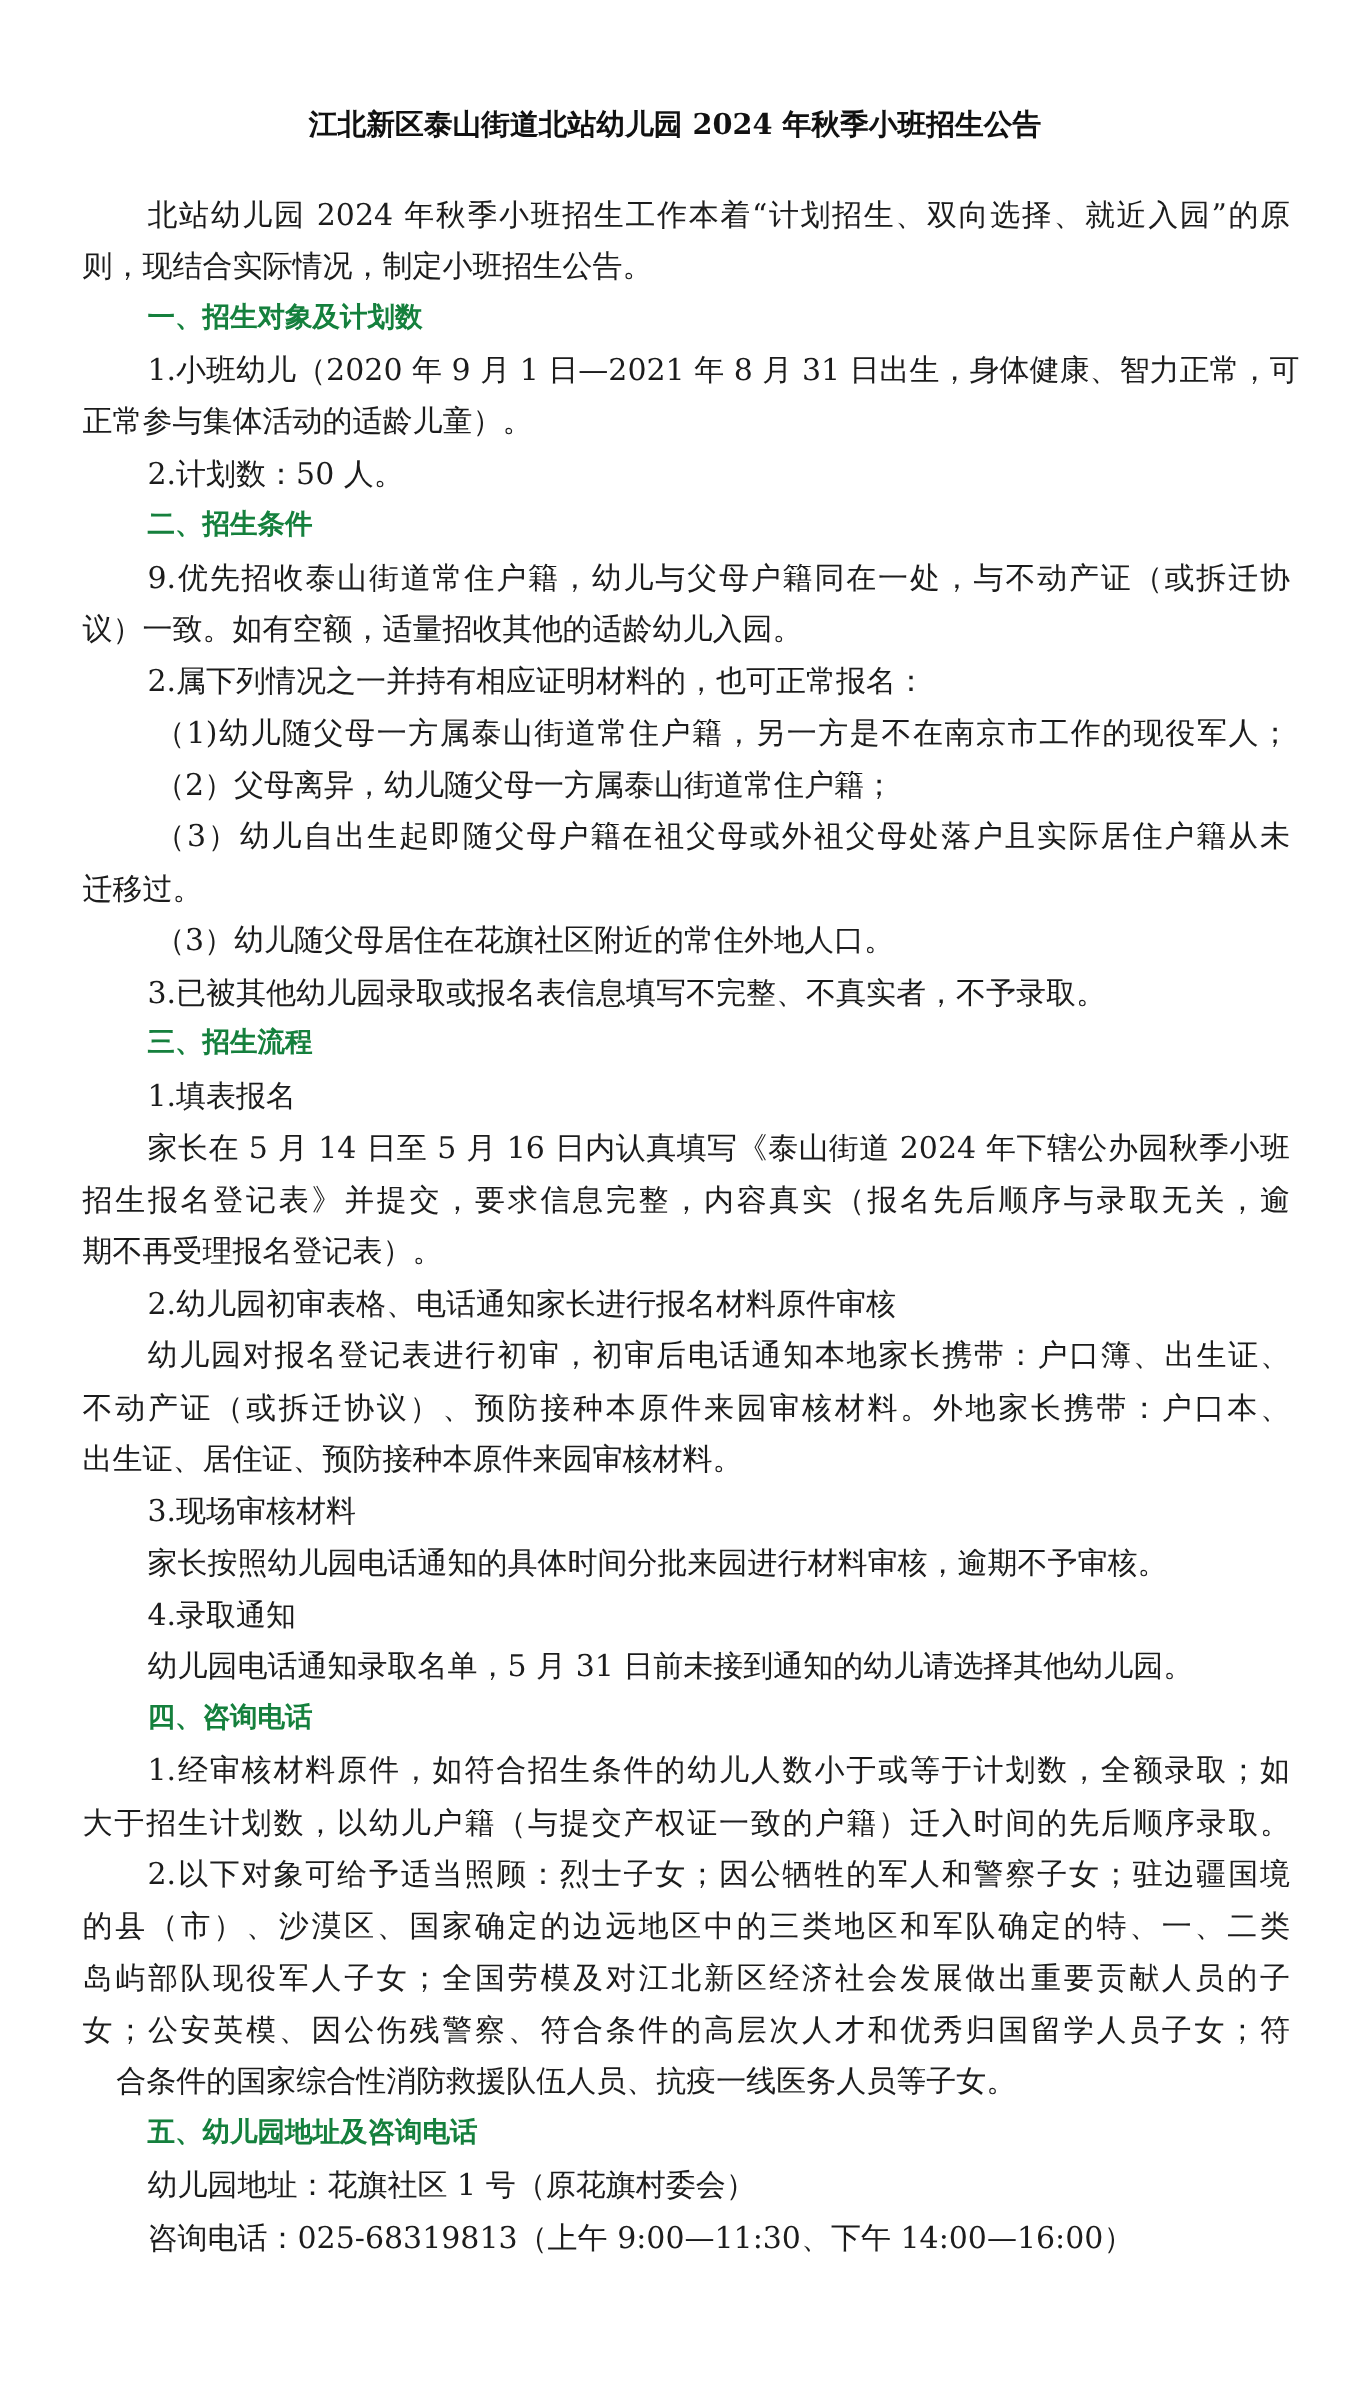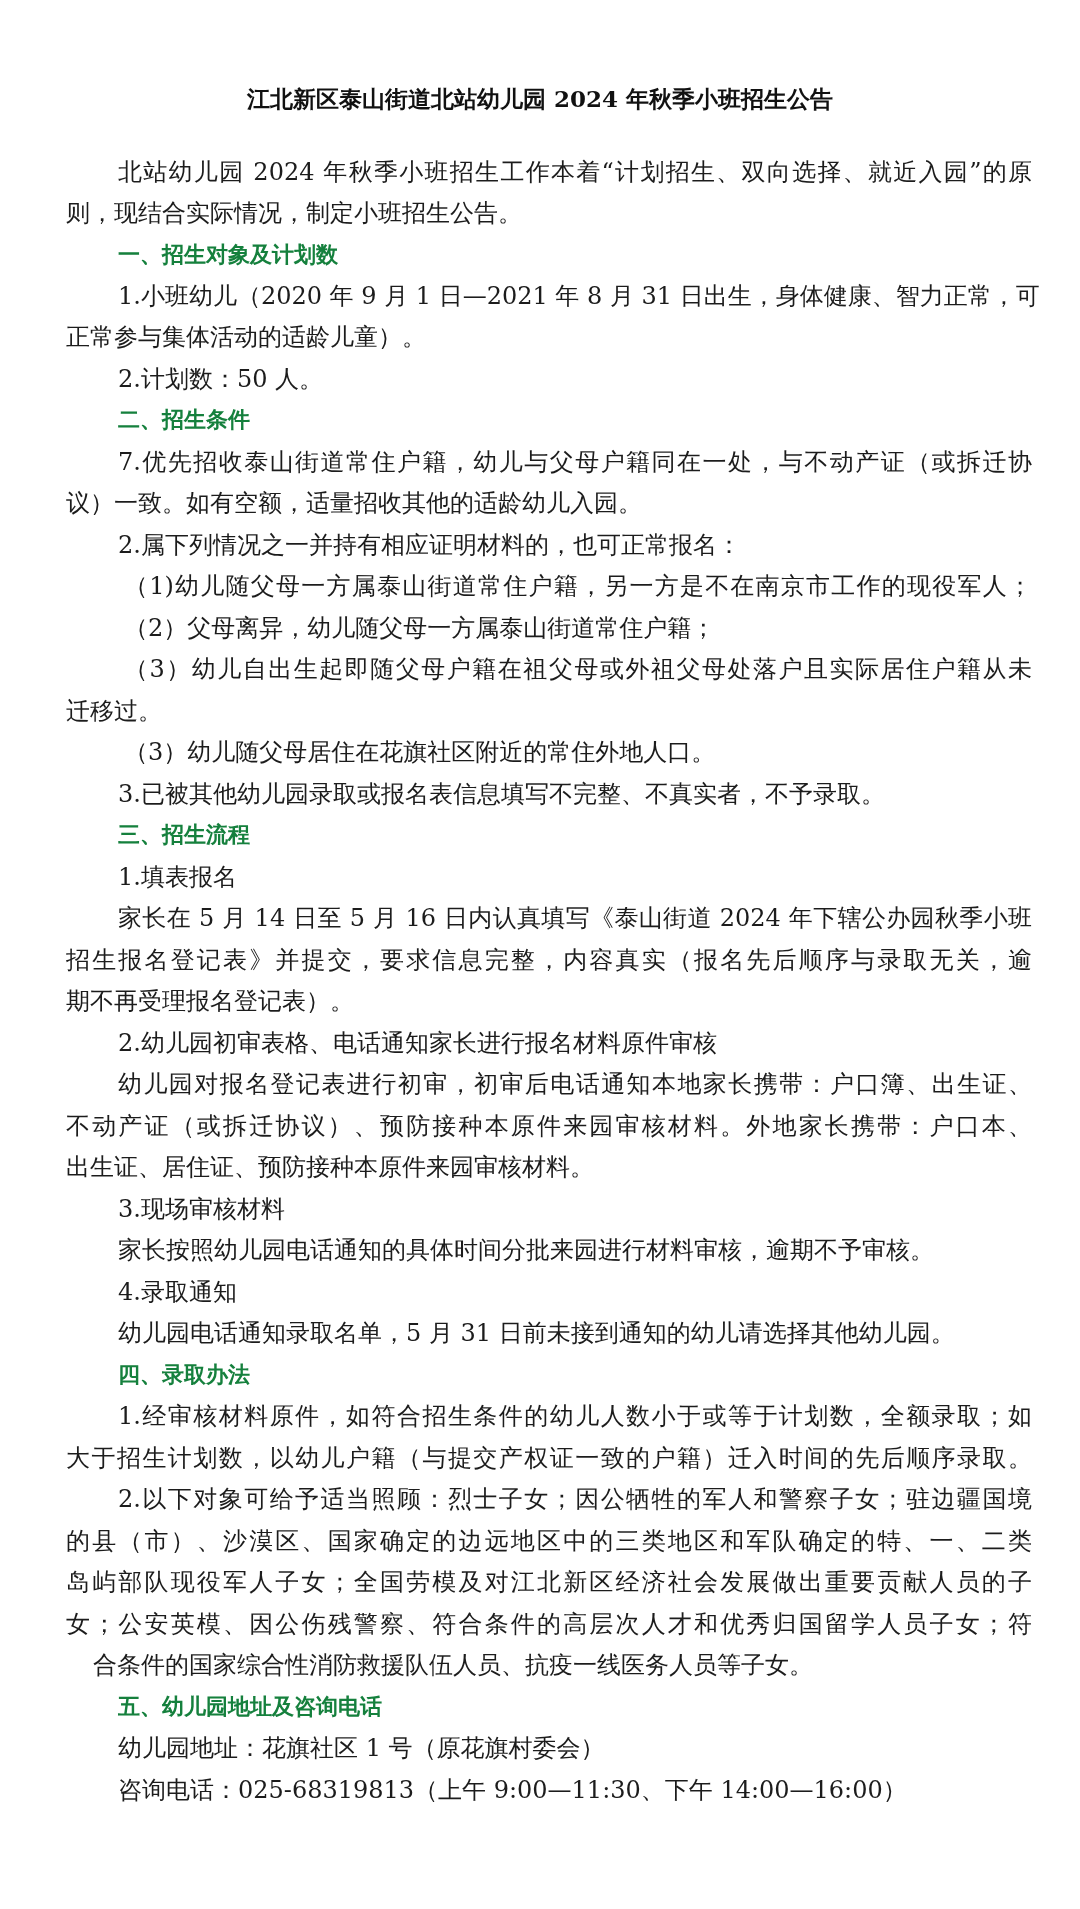--- a/index.html
+++ b/index.html
@@ -67,21 +67,21 @@
 
   <div class="line indent" style="top:157px;">北站幼儿园 2024 年秋季小班招生工作本着“计划招生、双向选择、就近入园”的原</div>
   <div class="line last" style="top:198px;">则，现结合实际情况，制定小班招生公告。</div>
 
   <div class="line indent heading" style="top:240px;">一、招生对象及计划数</div>
   <div class="line indent" style="top:281px;">1.小班幼儿（2020 年 9 月 1 日—2021 年 8 月 31 日出生，身体健康、智力正常，可</div>
   <div class="line last" style="top:322px;">正常参与集体活动的适龄儿童）。</div>
   <div class="line indent last" style="top:364px;">2.计划数：50 人。</div>
 
   <div class="line indent heading" style="top:405px;">二、招生条件</div>
-  <div class="line indent" style="top:447px;">7.优先招收泰山街道常住户籍，幼儿与父母户籍同在一处，与不动产证（或拆迁协</div>
+  <div class="line indent" style="top:447px;">9.优先招收泰山街道常住户籍，幼儿与父母户籍同在一处，与不动产证（或拆迁协</div>
   <div class="line last" style="top:488px;">议）一致。如有空额，适量招收其他的适龄幼儿入园。</div>
   <div class="line indent last" style="top:530px;">2.属下列情况之一并持有相应证明材料的，也可正常报名：</div>
   <div class="line sub" style="top:571px;">（1)幼儿随父母一方属泰山街道常住户籍，另一方是不在南京市工作的现役军人；</div>
   <div class="line sub last" style="top:613px;">（2）父母离异，幼儿随父母一方属泰山街道常住户籍；</div>
   <div class="line sub" style="top:654px;">（3）幼儿自出生起即随父母户籍在祖父母或外祖父母处落户且实际居住户籍从未</div>
   <div class="line last" style="top:696px;">迁移过。</div>
   <div class="line sub last" style="top:737px;">（3）幼儿随父母居住在花旗社区附近的常住外地人口。</div>
   <div class="line indent last" style="top:779px;">3.已被其他幼儿园录取或报名表信息填写不完整、不真实者，不予录取。</div>
 
   <div class="line indent heading" style="top:820px;">三、招生流程</div>
@@ -91,21 +91,21 @@
   <div class="line last" style="top:986px;">期不再受理报名登记表）。</div>
   <div class="line indent last" style="top:1028px;">2.幼儿园初审表格、电话通知家长进行报名材料原件审核</div>
   <div class="line indent" style="top:1069px;">幼儿园对报名登记表进行初审，初审后电话通知本地家长携带：户口簿、出生证、</div>
   <div class="line" style="top:1111px;">不动产证（或拆迁协议）、预防接种本原件来园审核材料。外地家长携带：户口本、</div>
   <div class="line last" style="top:1152px;">出生证、居住证、预防接种本原件来园审核材料。</div>
   <div class="line indent last" style="top:1194px;">3.现场审核材料</div>
   <div class="line indent last" style="top:1235px;">家长按照幼儿园电话通知的具体时间分批来园进行材料审核，逾期不予审核。</div>
   <div class="line indent last" style="top:1277px;">4.录取通知</div>
   <div class="line indent last" style="top:1318px;">幼儿园电话通知录取名单，5 月 31 日前未接到通知的幼儿请选择其他幼儿园。</div>
 
-  <div class="line indent heading" style="top:1360px;">四、录取办法</div>
+  <div class="line indent heading" style="top:1360px;">四、咨询电话</div>
   <div class="line indent" style="top:1401px;">1.经审核材料原件，如符合招生条件的幼儿人数小于或等于计划数，全额录取；如</div>
   <div class="line" style="top:1443px;">大于招生计划数，以幼儿户籍（与提交产权证一致的户籍）迁入时间的先后顺序录取。</div>
   <div class="line indent" style="top:1484px;">2.以下对象可给予适当照顾：烈士子女；因公牺牲的军人和警察子女；驻边疆国境</div>
   <div class="line" style="top:1526px;">的县（市）、沙漠区、国家确定的边远地区中的三类地区和军队确定的特、一、二类</div>
   <div class="line" style="top:1567px;">岛屿部队现役军人子女；全国劳模及对江北新区经济社会发展做出重要贡献人员的子</div>
   <div class="line" style="top:1609px;">女；公安英模、因公伤残警察、符合条件的高层次人才和优秀归国留学人员子女；符</div>
   <div class="line last" style="top:1650px;margin-left:27px;">合条件的国家综合性消防救援队伍人员、抗疫一线医务人员等子女。</div>
 
   <div class="line indent heading" style="top:1692px;">五、幼儿园地址及咨询电话</div>
   <div class="line indent last" style="top:1733px;">幼儿园地址：花旗社区 1 号（原花旗村委会）</div>

